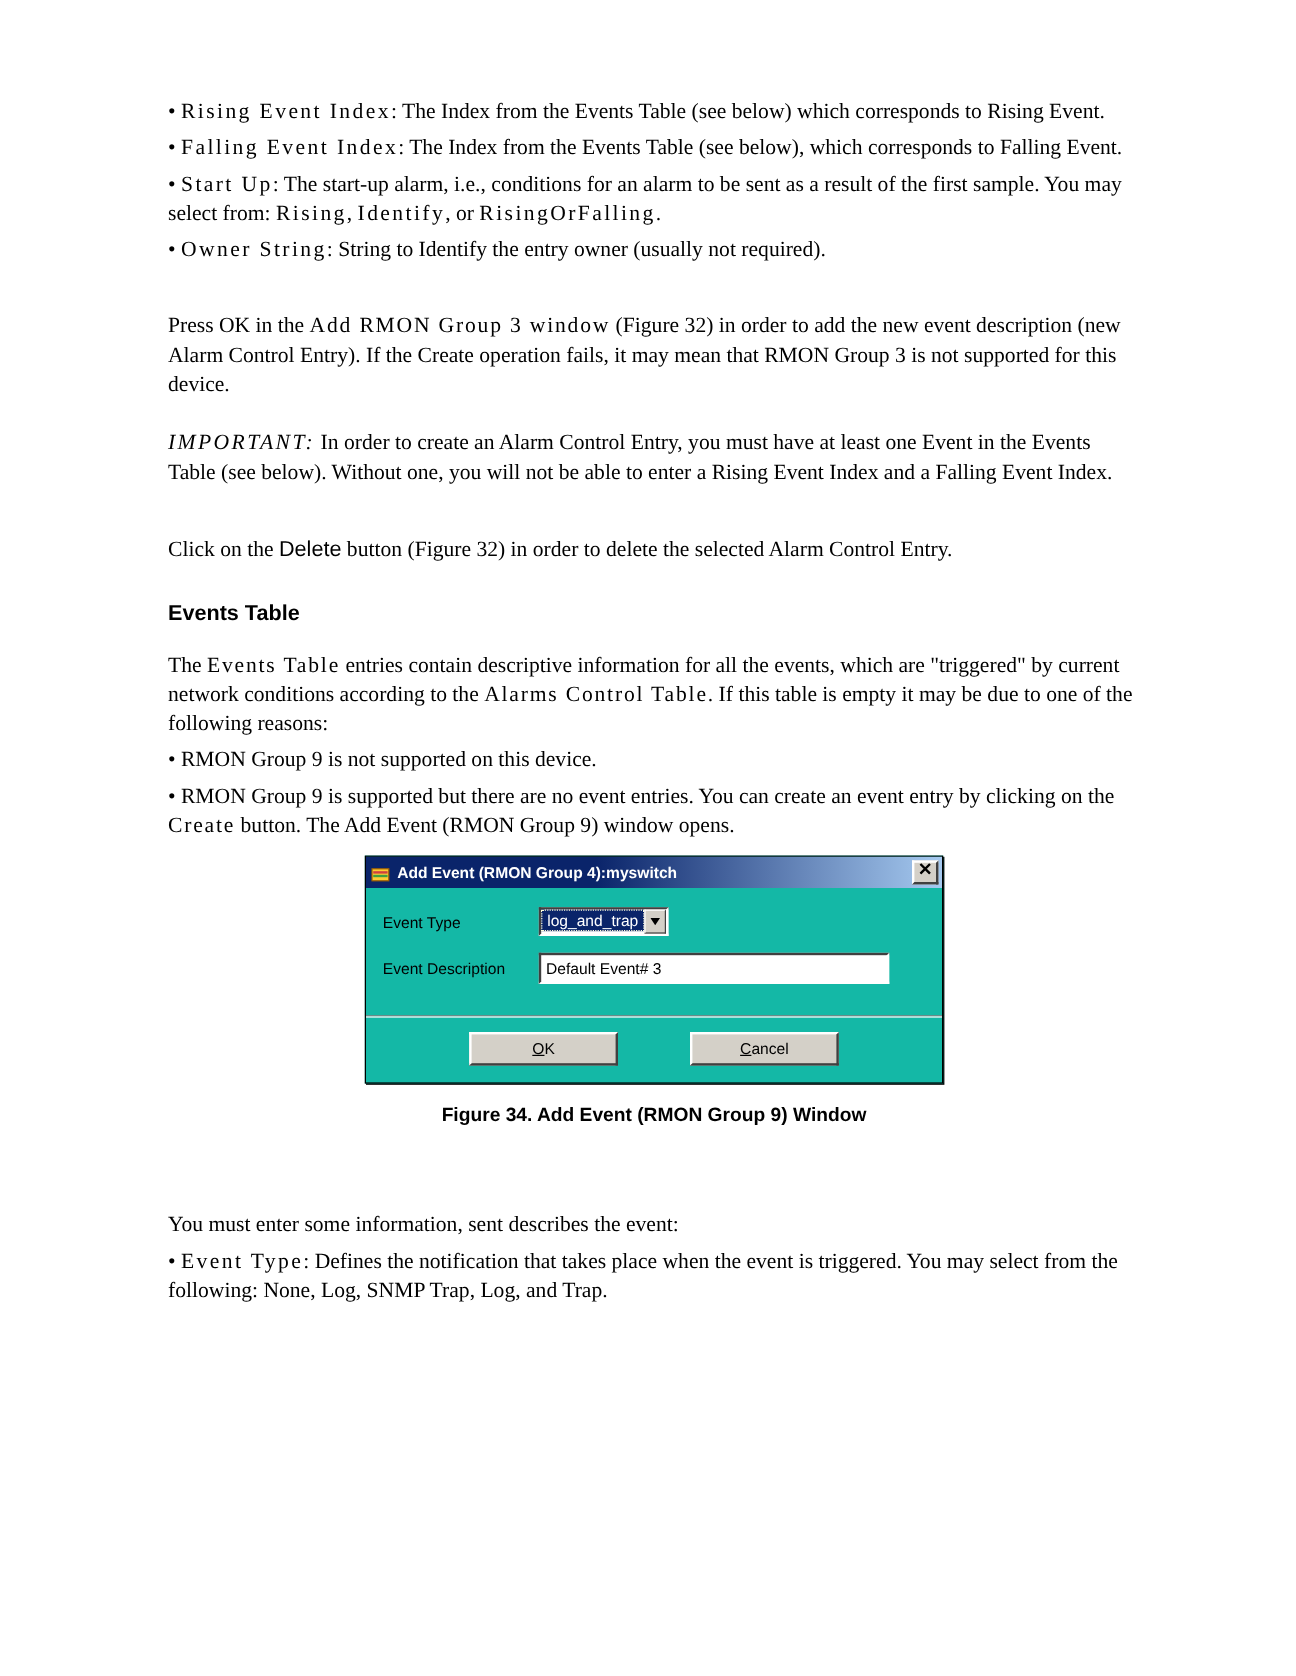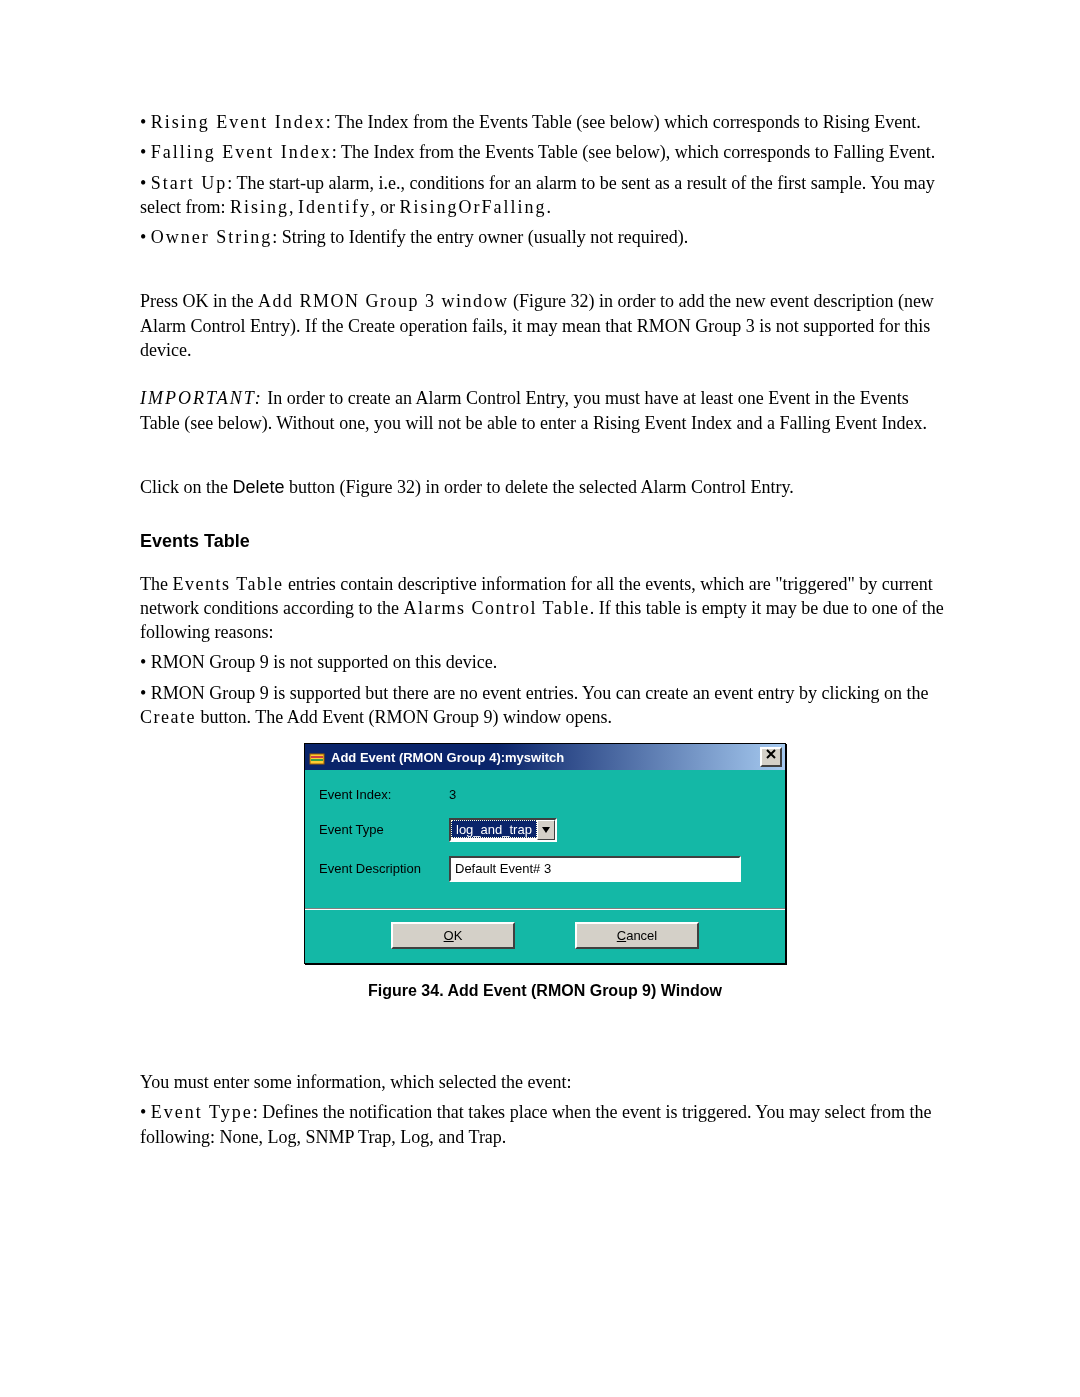--- a/index.html
+++ b/index.html
@@ -7,21 +7,21 @@
     padding: 0;
     background: #ffffff;
     font-family: "Times New Roman", Georgia, serif;
     color: #000;
   }
   .page {
     width: 1080px;
     min-height: 1397px;
     margin: 0 auto;
     box-sizing: border-box;
-    padding: 110px 130px 60px 140px;
+    padding: 80px 130px 60px 140px;
     font-size: 18px;
     line-height: 1.35;
   }
   .para {
     margin: 0 0 6px 0;
     text-align: left;
   }
   .gap-sm { height: 18px; }
   .gap-md { height: 34px; }
   .ls-wide { letter-spacing: 2px; }
@@ -241,24 +241,20 @@
           <span class="title-text">Add Event (RMON Group 4):myswitch</span>
         </div>
         <div class="close-btn">
           <svg width="10" height="10" viewBox="0 0 10 10">
               <path d="M1 1 L9 9 M9 1 L1 9" stroke="#000" stroke-width="2"></path>
             </svg>
         </div>
       </div>
 
       <div class="dlg-body">
-        <div class="form-row">
-          <div class="form-label">Event Index:</div>
-          <div class="form-value">3</div>
-        </div>
 
         <div class="form-row">
           <div class="form-label">Event Type</div>
           <div class="select-outer">
             <div class="select-sel">log_and_trap</div>
             <div class="select-arrow">
               <svg width="8" height="6" viewBox="0 0 8 6">
                   <polygon points="0,0 8,0 4,6" fill="#000"></polygon>
                 </svg>
             </div>
@@ -284,18 +280,18 @@
         </div>
       </div>
     </div>
   </div>
 
   <div class="caption">Figure 34. Add Event (RMON Group 9) Window</div>
 
   <div class="gap-md"></div>
   <div class="gap-md"></div>
 
-  <p class="para">You must enter some information, which selected the event:</p>
+  <p class="para">You must enter some information, sent describes the event:</p>
   <p class="para">
     • <span class="term">Event Type</span><span>: Defines the notification that takes place when the event is triggered. You may select from the following: None, Log, SNMP Trap, Log, and Trap.</span>
   </p>
 
 </div>
 
 </body></html>

